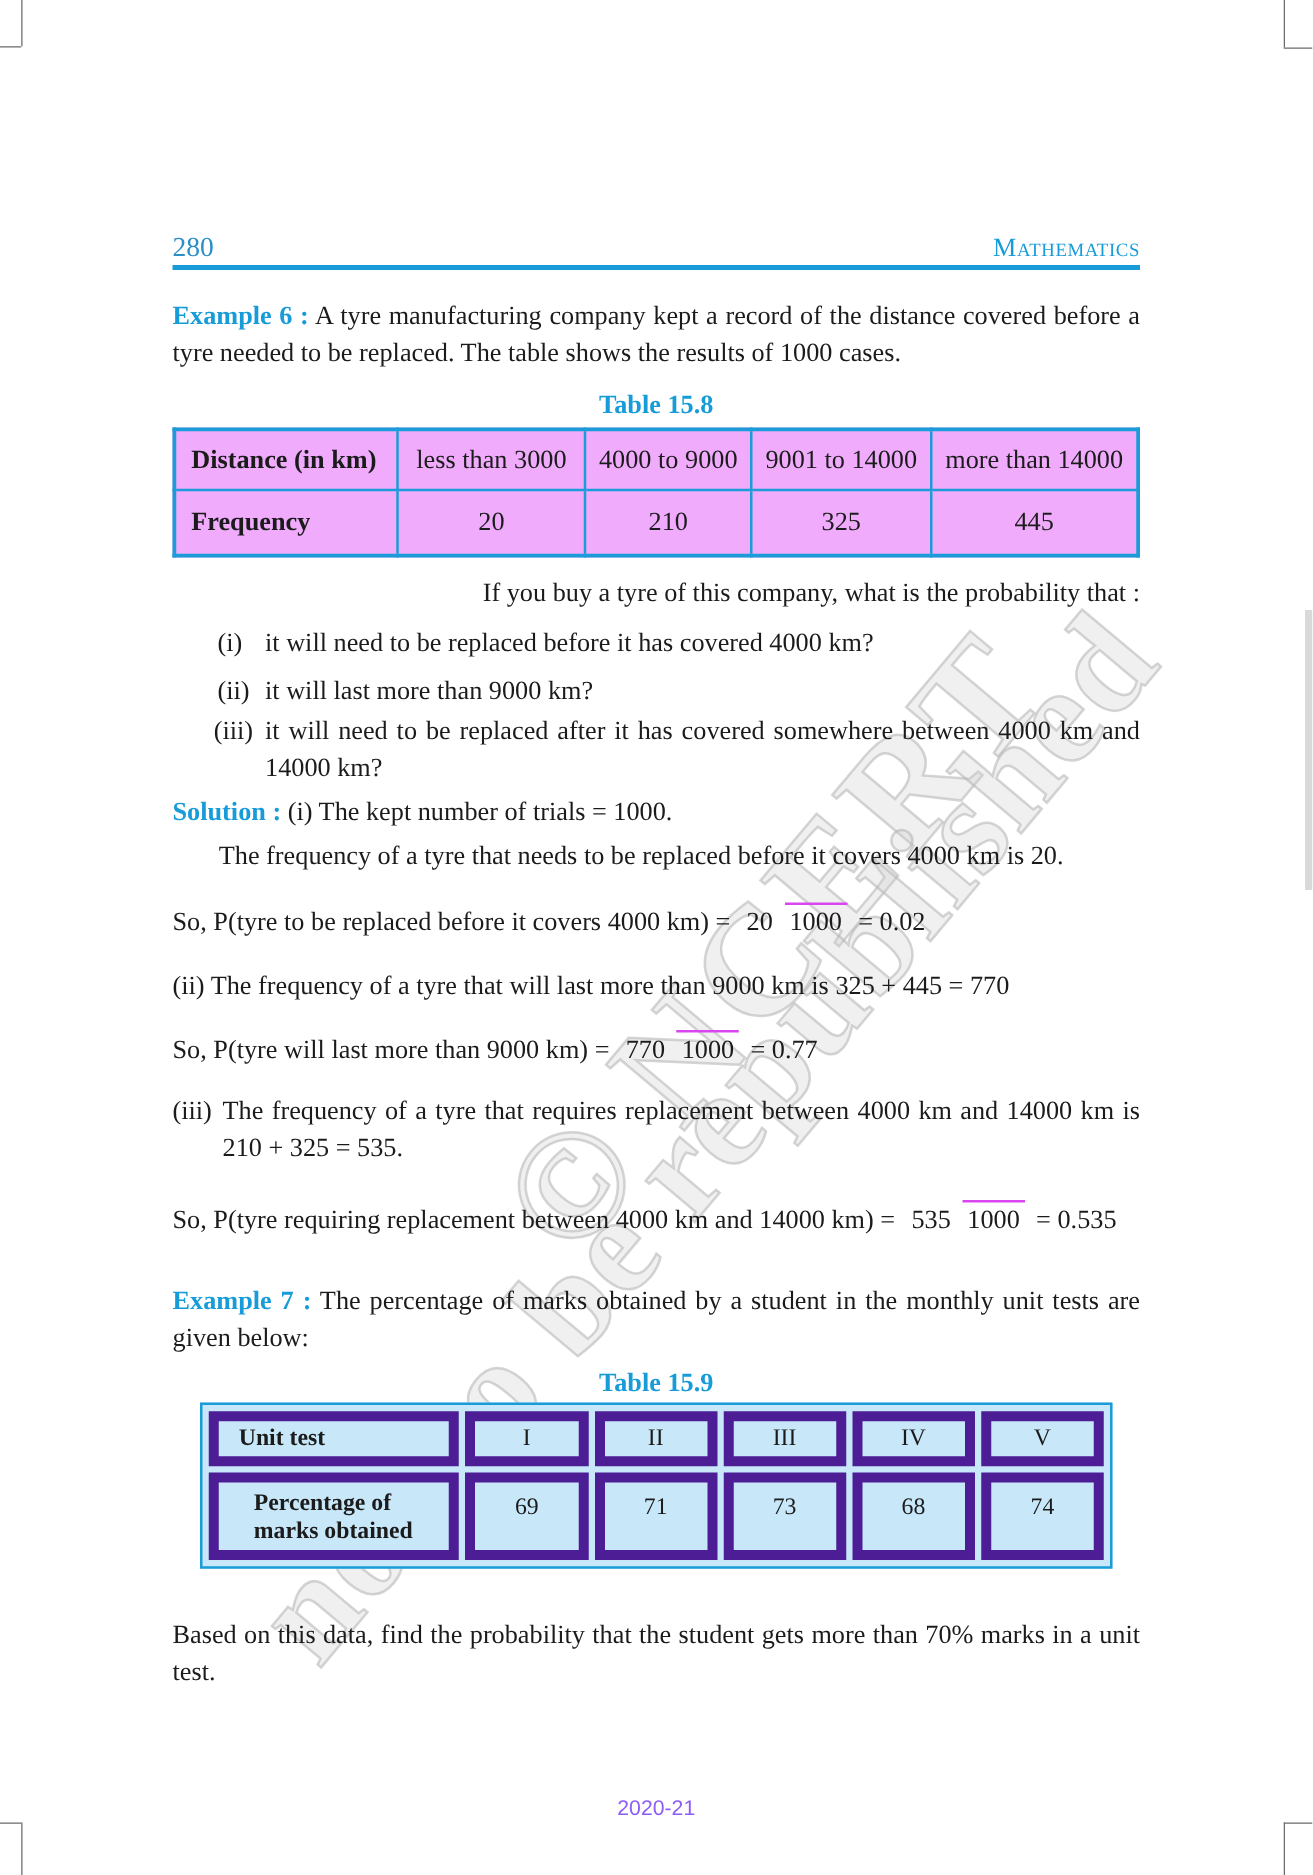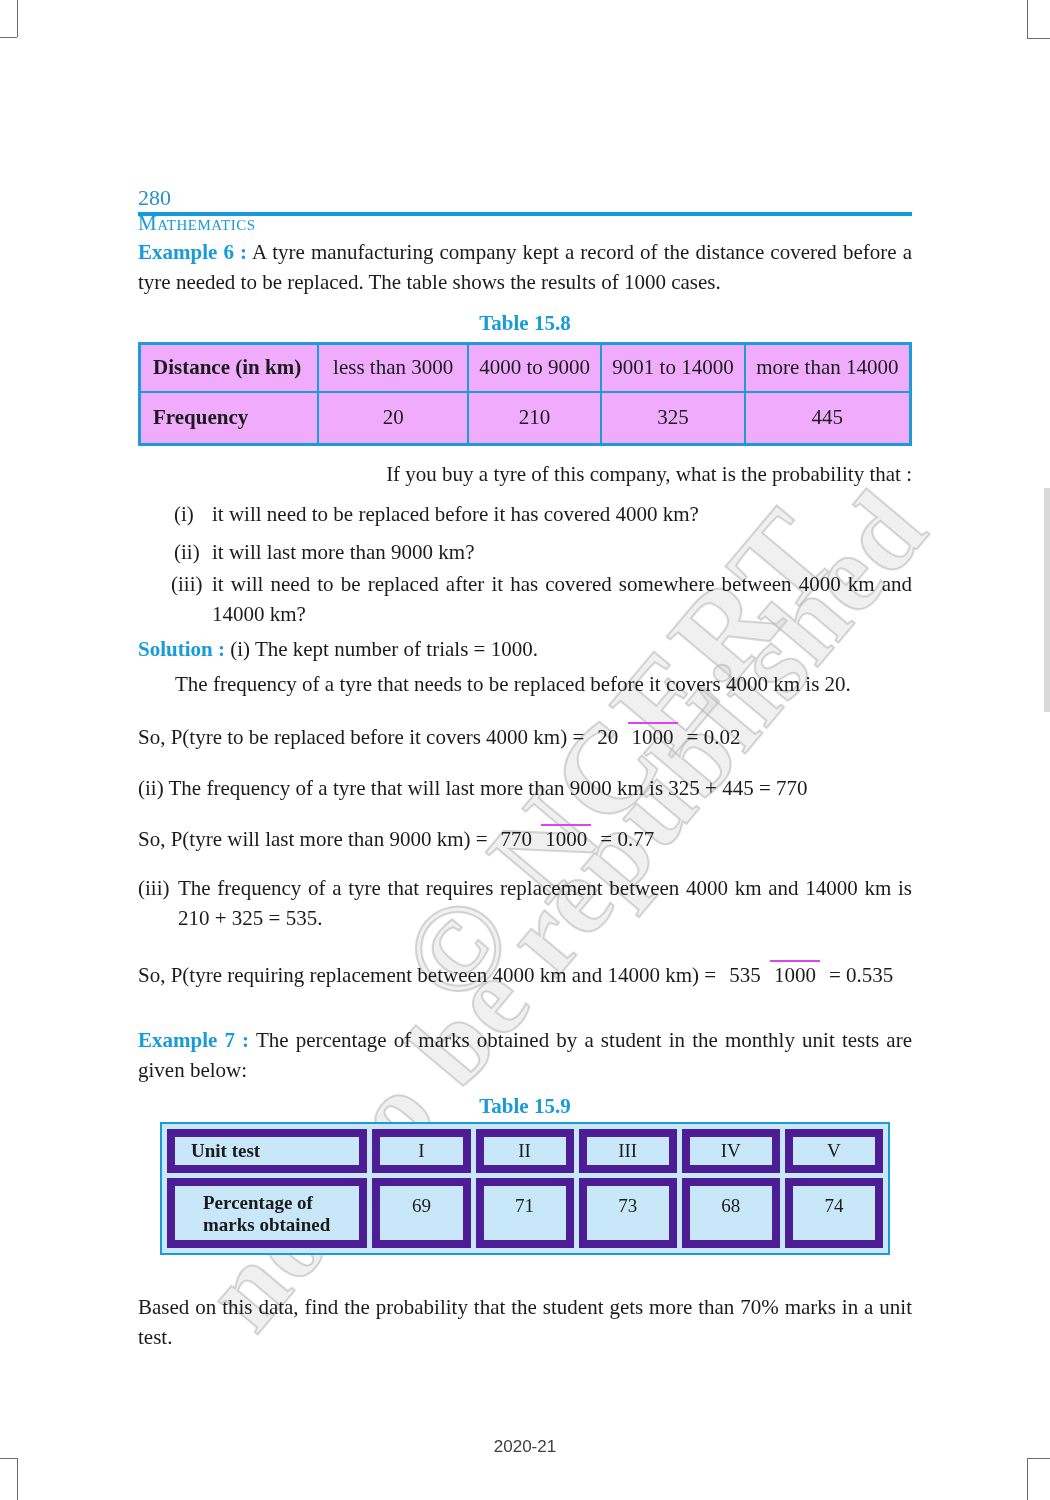--- a/index.html
+++ b/index.html
@@ -15,21 +15,21 @@
   
   .watermark { position: absolute; font-family: "Liberation Serif", serif; font-weight: bold;
                color: rgba(205,205,205,0.30); -webkit-text-stroke: 2px rgba(178,178,178,0.55);
                white-space: nowrap; pointer-events: none; z-index: 0; }
   .wm1 { left: 620px; top: 755px; font-size: 125px; letter-spacing: 6px; transform: translate(-50%,-50%) rotate(-50deg); }
   .wm2 { left: 565px; top: 910px; font-size: 112px; letter-spacing: 2px; transform: translate(-50%,-50%) rotate(-50deg); }
 
   
   .content { position: absolute; left: 138px; top: 185px; width: 774px; z-index: 1; }
 
-  .pagehead { display: flex; justify-content: space-between; align-items: baseline; height: 26px; flex-direction: column; }
+  .pagehead { display: flex; justify-content: space-between; align-items: baseline; height: 26px; }
   .folio { font-size: 22px; color: #2a8fc7; }
   .running-head { font-size: 21px; font-variant: small-caps; color: #189cd9; letter-spacing: 0.5px; }
   .headrule { height: 4px; background: #189cd9; margin-top: 1px; }
 
   p.body { font-size: 21px; line-height: 30px; text-align: justify; }
   .lead-label { font-weight: bold; color: #189cd9; }
 
   .tbl-title { font-size: 21px; font-weight: bold; color: #189cd9; text-align: center; }
 
   
@@ -56,21 +56,21 @@
   .sitem { position: relative; padding-left: 40px; font-size: 21px; line-height: 30px; text-align: justify; }
   .sitem .mk { position: absolute; left: 0; }
 
   
   .eq { display: flex; align-items: center; height: 68px; font-size: 21px; gap: 9px; }
   .frac { display: inline-block; text-align: center; line-height: 1.15; }
   .frac .num { padding: 0 4px; }
   .frac .den { border-top: 2px solid #d946ef; padding: 1px 4px 0 4px; }
 
   .footer { position: absolute; left: 0; top: 1437px; width: 1050px; text-align: center;
-            font-family: "Liberation Sans", sans-serif; font-size: 17px; color: #404040; z-index: 1; }
+            font-family: "Liberation Sans", sans-serif; font-size: 17px; color: #8b5cf6; z-index: 1; }
 </style>
 </head>
 <body>
 
 <div class="cropmark" style="left:17px; top:0; width:1px; height:37px;"></div>
 <div class="cropmark" style="left:0; top:37px; width:17px; height:1px;"></div>
 <div class="cropmark" style="left:1027px; top:0; width:1px; height:38px;"></div>
 <div class="cropmark" style="left:1027px; top:38px; width:23px; height:1px;"></div>
 <div class="cropmark" style="left:0; top:1458px; width:17px; height:1px;"></div>
 <div class="cropmark" style="left:17px; top:1458px; width:1px; height:42px;"></div>

